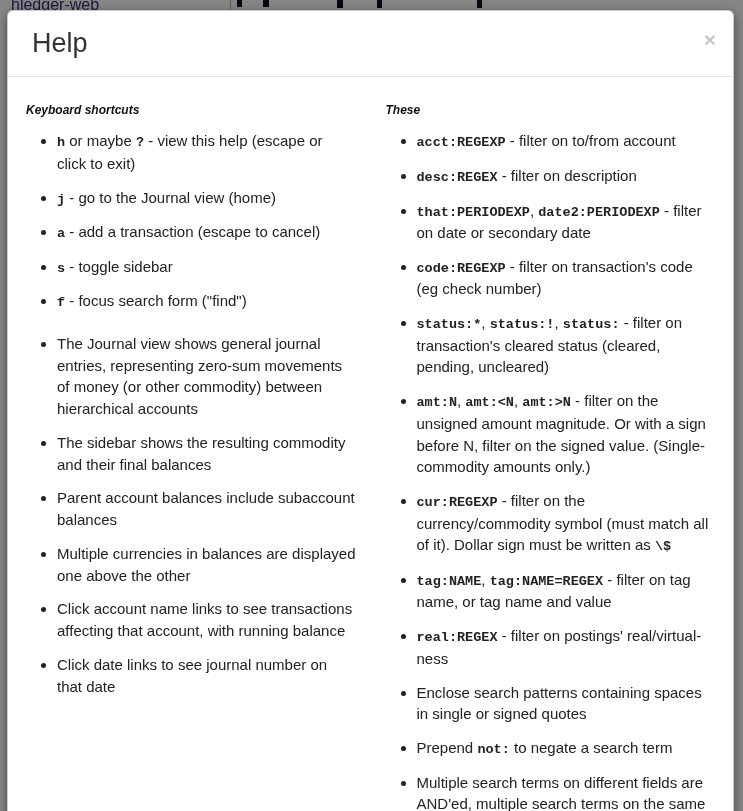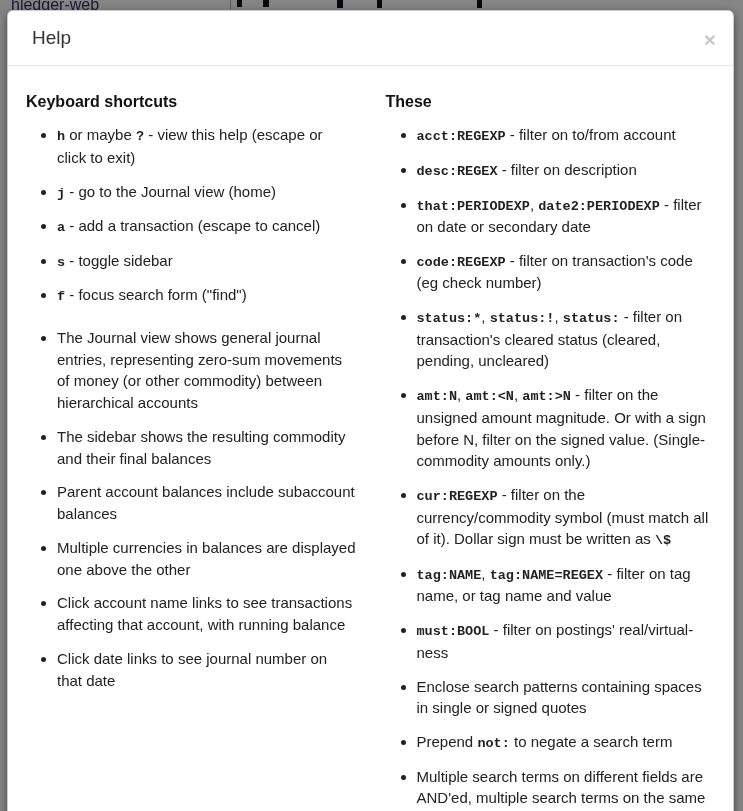--- a/index.html
+++ b/index.html
@@ -52,21 +52,21 @@
     border-radius: 6px;
     box-shadow: 0 3px 9px rgba(0, 0, 0, 0.5);
   }
   .modal-header {
     position: relative;
     padding: 14px 15px 13px 24px;
     border-bottom: 1px solid #e5e5e5;
   }
   .modal-title {
     margin: 0;
-    font-size: 19px;
+    font-size: 27px;
     font-weight: 400;
     color: #333;
     line-height: 1.4;
   }
   .close-btn {
     position: absolute;
     top: 18px; right: 17px;
     background: none; border: 0; padding: 0;
     font-family: "Liberation Sans", sans-serif;
     font-size: 21px; font-weight: 700;
@@ -75,24 +75,25 @@
     cursor: pointer;
   }
   .modal-body {
     display: flex;
     padding: 5px 3px 30px 3px;
   }
   .col { width: 50%; padding: 0 15px; }
 
   .section-heading {
     margin: 21px 0 10px;
-    font-size: 16px;
+    font-size: 12px;
     font-weight: 700;
     color: #111;
     line-height: 1.3;
+    font-style: italic;
   }
   ul.help-list {
     margin: 0 0 20px;
     padding-left: 31px;
     list-style: disc outside;
   }
   ul.help-list li {
     font-size: 15px;
     line-height: 1.45;
     color: #222;
@@ -149,21 +150,21 @@
       <h4 class="section-heading">These</h4>
       <ul class="help-list">
           <li><code class="inline-code">acct:REGEXP</code> - filter on to/from account</li>
           <li><code class="inline-code">desc:REGEX</code> - filter on description</li>
           <li><code class="inline-code">that:PERIODEXP</code>, <code class="inline-code">date2:PERIODEXP</code> - filter on date or secondary date</li>
           <li><code class="inline-code">code:REGEXP</code> - filter on transaction's code (eg check number)</li>
           <li><code class="inline-code">status:*</code>, <code class="inline-code">status:!</code>, <code class="inline-code">status:</code> - filter on transaction's cleared status (cleared, pending, uncleared)</li>
           <li><code class="inline-code">amt:N</code>, <code class="inline-code">amt:&lt;N</code>, <code class="inline-code">amt:&gt;N</code> - filter on the unsigned amount magnitude. Or with a sign before N, filter on the signed value. (Single-commodity amounts only.)</li>
           <li><code class="inline-code">cur:REGEXP</code> - filter on the currency/commodity symbol (must match all of it). Dollar sign must be written as <code class="inline-code">\$</code></li>
           <li><code class="inline-code">tag:NAME</code>, <code class="inline-code">tag:NAME=REGEX</code> - filter on tag name, or tag name and value</li>
-          <li><code class="inline-code">must:BOOL</code> - filter on postings' real/virtual-ness</li>
+          <li><code class="inline-code">real:REGEX</code> - filter on postings' real/virtual-ness</li>
           <li>Enclose search patterns containing spaces in single or signed quotes</li>
           <li>Prepend <code class="inline-code">not:</code> to negate a search term</li>
           <li>Multiple search terms on different fields are AND'ed, multiple search terms on the same field are OR'ed</li>
           <li>These search terms also work with command-line hledger</li>
         </ul>
     </div>
   </div>
 </div>
 
 </body></html>

